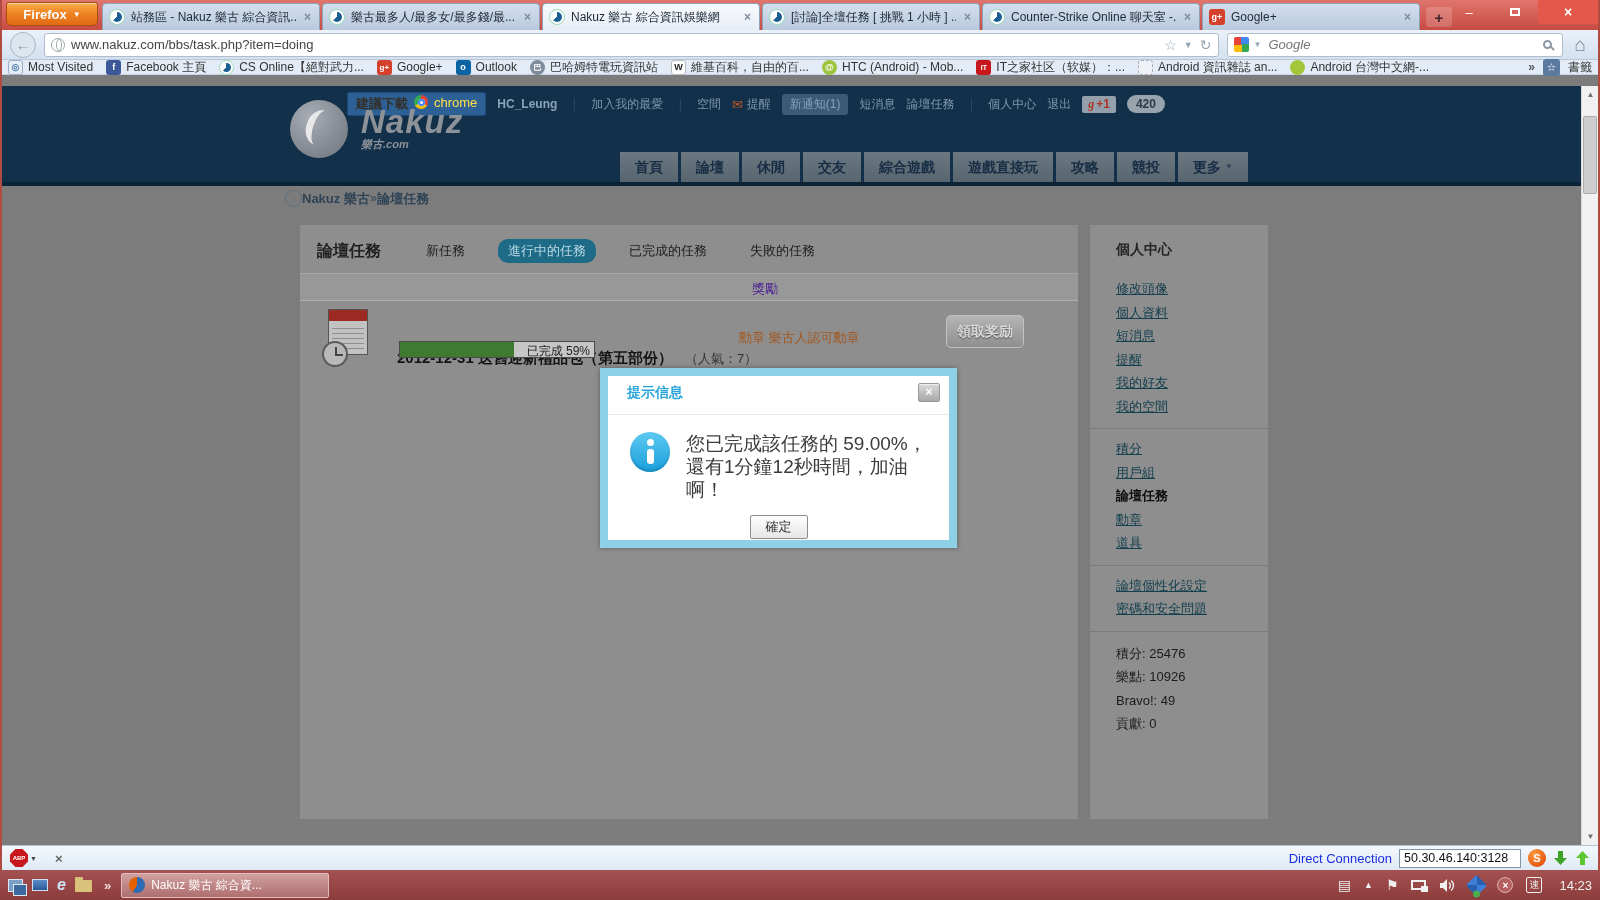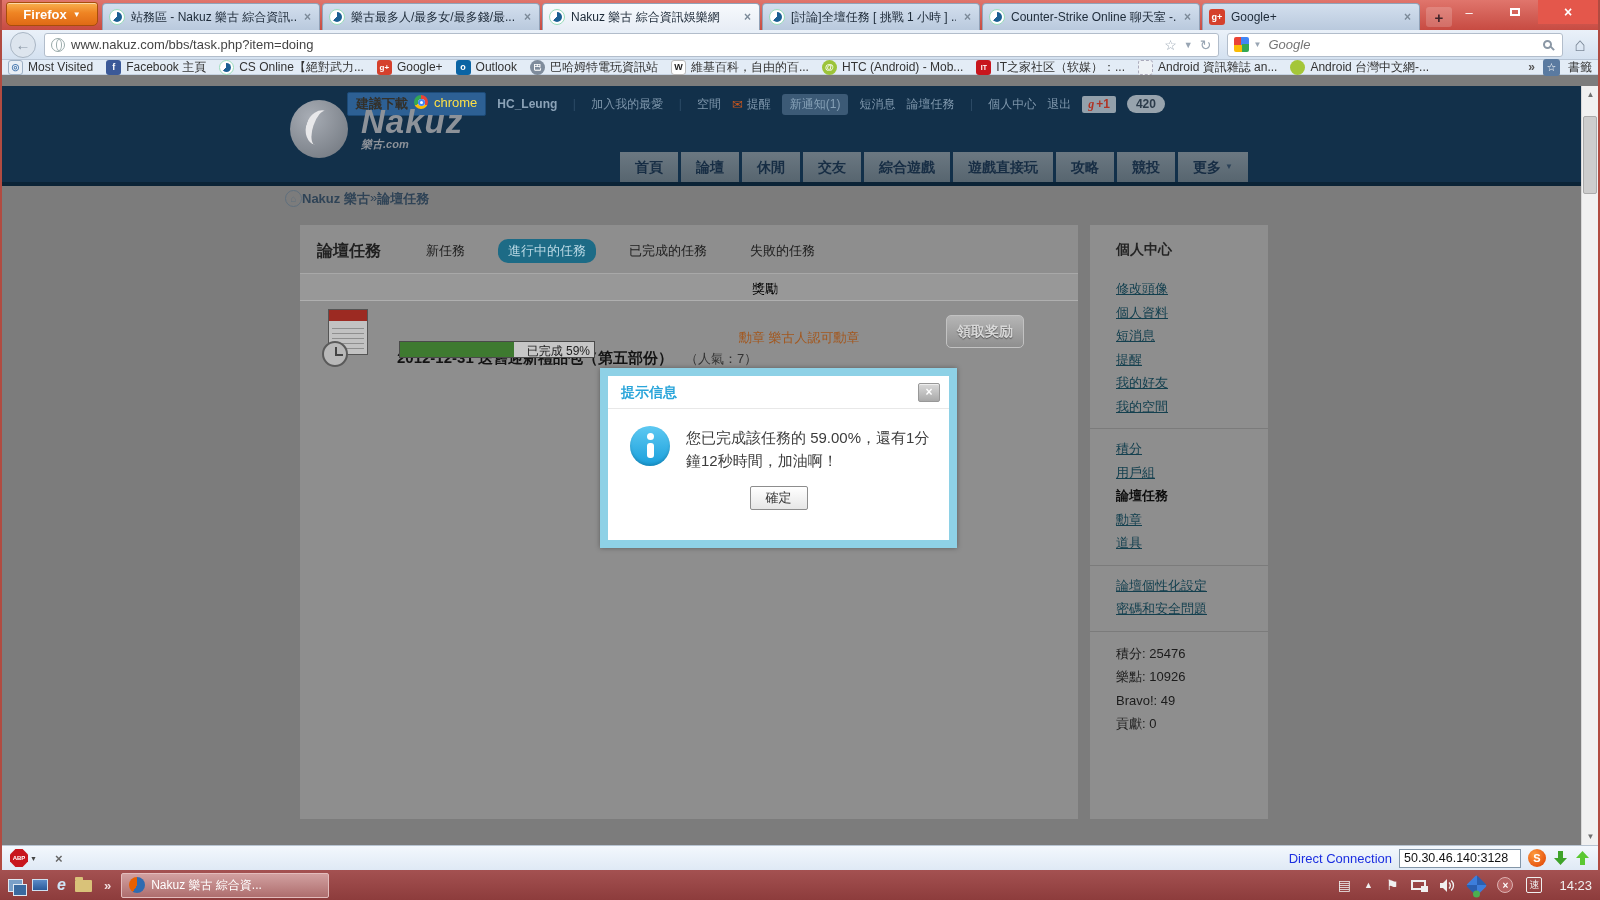--- a/index.html
+++ b/index.html
@@ -122,21 +122,21 @@
     justify-content:center;font-size:10px;color:#5f6f7d;}
   .bc-link{font-weight:bold;cursor:pointer;}
   
   .contentbox{position:absolute;left:298px;top:139px;width:778px;height:594px;background:#8e8e8e;}
   .tasktabs{display:flex;align-items:center;padding:14px 0 0 17px;gap:23px;font-size:13px;color:#202020;}
   .tt-title{font-size:16px;font-weight:bold;margin-right:12px;}
   .ttab{cursor:pointer;padding:3px 10px;border-radius:10px;text-align:center;}
   .ttab.active{background:#1d6b86;color:#b9d8e4;}
   .rewardband{margin-top:10px;height:28px;background:#989898;border-top:1px solid #a8a8a8;
     border-bottom:1px solid #afafaf;position:relative;}
-  .rewardband span{position:absolute;left:452px;top:6px;font-size:13px;color:#000000;}
+  .rewardband span{position:absolute;left:452px;top:6px;font-size:13px;color:#4c1d95;}
   .taskrow{position:relative;height:90px;}
   .task-icon{position:absolute;left:24px;top:8px;width:46px;height:54px;}
   .cal{position:absolute;left:4px;top:0;width:40px;height:46px;background:#c2c2c2;border:1px solid #555;}
   .cal::before{content:"";position:absolute;left:0;top:0;right:0;height:11px;background:#9c2a22;}
   .cal::after{content:"";position:absolute;left:3px;top:14px;right:3px;bottom:3px;
     background:repeating-linear-gradient(#c2c2c2 0 4px,#8f8f8f 4px 5px),
     repeating-linear-gradient(90deg,transparent 0 7px,#8f8f8f 7px 8px);}
   .clock{position:absolute;left:-2px;bottom:-4px;width:26px;height:26px;border-radius:50%;
     background:#b8b8b8;border:2px solid #5a5a5a;}
   .clock::before{content:"";position:absolute;left:11px;top:4px;width:2px;height:9px;background:#444;}
@@ -158,31 +158,31 @@
   .sb-title{font-weight:bold;color:#242424;font-size:14px;padding:16px 0 10px 26px;}
   .sb-group{padding:8px 0 10px 26px;}
   .sb-group.bordered{border-top:1px solid #7b7b7b;}
   .sb-link{display:block;line-height:23.5px;color:#14404f;text-decoration:underline;cursor:pointer;}
   .sb-link.current{color:#0d0d0d;font-weight:bold;text-decoration:none;cursor:default;}
   .sb-stats{border-top:1px solid #7b7b7b;padding:10px 0 0 26px;}
   .stat{line-height:23.5px;color:#1b1b1b;}
   
   .dialog{position:absolute;left:598px;top:368px;width:357px;height:180px;z-index:60;
     border:8px solid #8ed1e6;background:#fff;box-shadow:0 0 5px rgba(0,0,0,.35);}
-  .dlg-head{height:33px;line-height:33px;padding-left:13px;color:#2aa5da;font-weight:bold;font-size:14px;
+  .dlg-head{height:39px;line-height:33px;padding-left:19px;color:#2aa5da;font-weight:bold;font-size:14px;
     border-bottom:1px solid #e8e8e8;}
   .dlg-close{position:absolute;top:7px;right:9px;width:22px;height:19px;border:1px solid #989898;border-radius:2px;
     background:linear-gradient(#d9d9d9,#a9a9a9);color:#fff;font-size:12px;font-weight:bold;text-align:center;
     line-height:17px;cursor:pointer;box-shadow:inset 0 1px 0 #eee;}
   .dlg-body{display:flex;gap:16px;padding:17px 18px 0 22px;}
   .info-icon{width:40px;height:40px;border-radius:50%;background:linear-gradient(#5ec9f2,#199fdb);flex:none;position:relative;
     box-shadow:inset 0 -2px 3px rgba(0,0,0,.15);}
   .info-icon::before{content:"";position:absolute;left:17px;top:7px;width:7px;height:7px;border-radius:50%;background:#fff;}
   .info-icon::after{content:"";position:absolute;left:17px;top:17px;width:7px;height:15px;border-radius:3px;background:#fff;}
-  .dlg-msg{width:258px;font-size:15px;color:#3c3c3c;line-height:23px;}
+  .dlg-msg{width:258px;font-size:19px;color:#3c3c3c;line-height:23px;}
   .dlg-foot{text-align:center;margin-top:14px;}
   .okbtn{display:inline-block;padding:2px 15px;background:linear-gradient(#fff,#e6e6e6);
     border:1px solid #8d8d8d;border-radius:2px;font-size:13px;color:#333;cursor:pointer;}
   
   .statusbar{position:absolute;left:0;top:845px;right:0;height:25px;
     background:linear-gradient(#f3f8fd,#dfe9f5);border-top:1px solid #b8c4d2;
     display:flex;align-items:center;padding:0 8px;font-size:13px;}
   .abp{width:18px;height:18px;background:#c8161d;color:#fff;font-size:6px;font-weight:bold;
     display:flex;align-items:center;justify-content:center;
     clip-path:polygon(30% 0,70% 0,100% 30%,100% 70%,70% 100%,30% 100%,0 70%,0 30%);}

